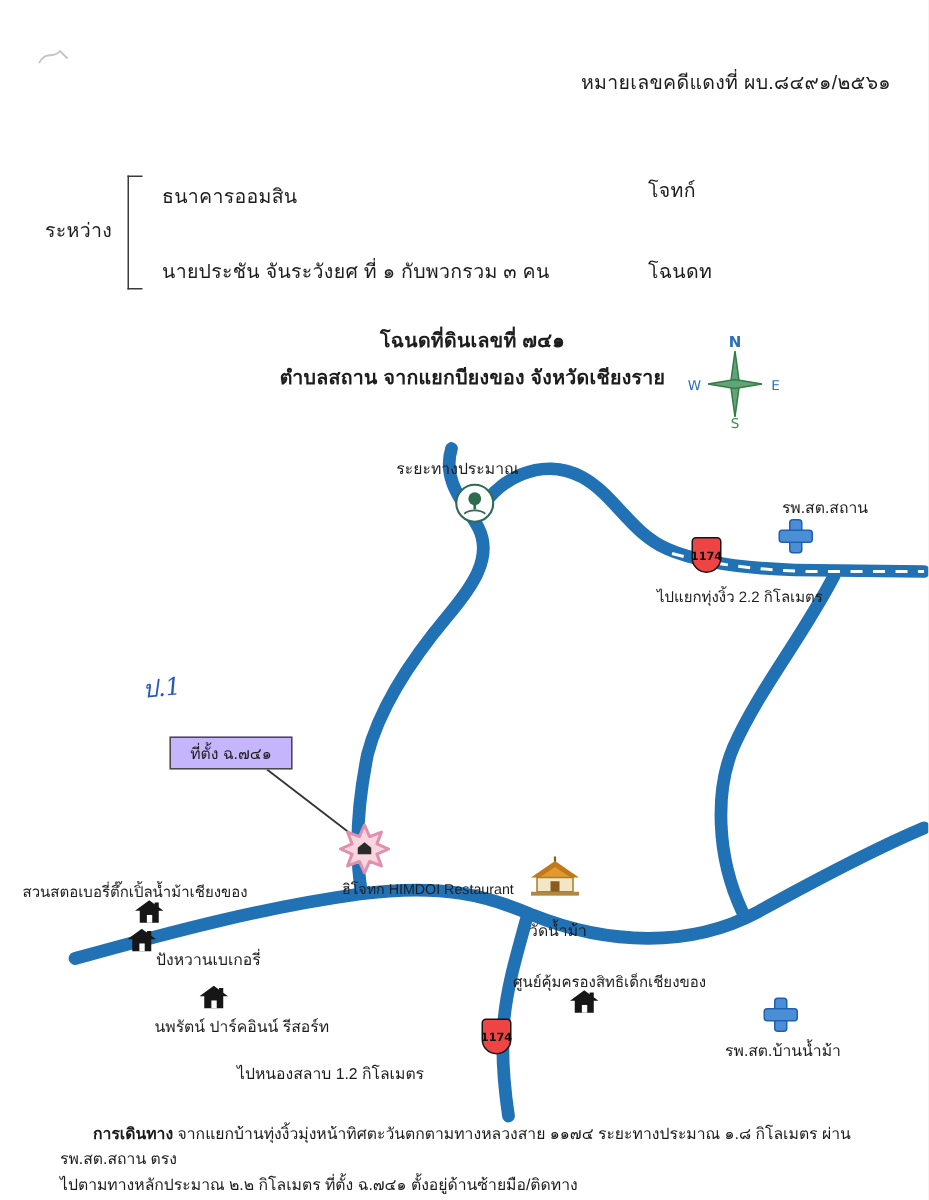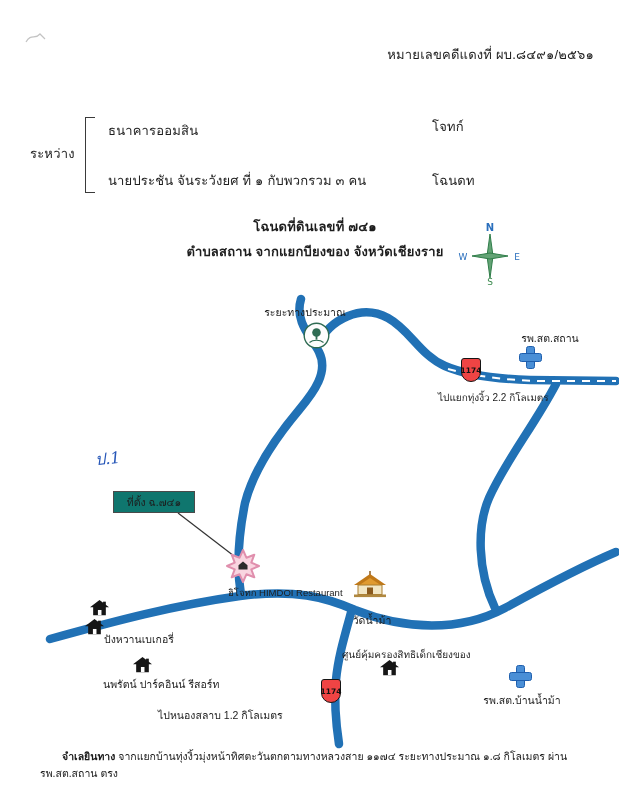--- a/index.html
+++ b/index.html
@@ -14,21 +14,21 @@
   .cross {width:23px; height:23px;}
   .cross::before,.cross::after {content:""; position:absolute; background:#4a8fd6;
             border:1.2px solid #1f5fae; border-radius:2.5px;}
   .cross::before {left:7px; top:0; width:7px; height:21px;}
   .cross::after  {top:7px; left:0; width:21px; height:7px;}
   .shield {width:18px; height:22px; background:#ef4444; border:1.7px solid #151515;
            border-radius:3px 3px 10px 10px; display:flex; align-items:center; justify-content:center;}
   .shield span {font-size:7.5px; font-weight:700; font-family:"DejaVu Sans",sans-serif; color:#111;}
   .handwriting {font-size:16px; color:#2757b8; font-style:italic; transform:rotate(-6deg);
                 font-family:"DejaVu Serif","Liberation Serif",serif; white-space:nowrap;}
-  .sitebox {width:80px; height:20px; background:#0f766e; border:1.1px solid #4a4a4a;
+  .sitebox {width:80px; height:20px; background:#c4b5fd; border:1.1px solid #4a4a4a;
             font-size:10.5px; display:flex; align-items:center; justify-content:center; white-space:nowrap;}
   .directions {font-size:10.5px; line-height:1.6; text-indent:22px; width:540px; color:#1b1b1b;}
   .directions b {font-weight:700;}
   .cN {font:bold 10px "DejaVu Sans",sans-serif; fill:#2a6fbd;}
   .cL {font:9px "DejaVu Sans",sans-serif; fill:#2a6fbd;}
   .cS {font:9px "DejaVu Sans",sans-serif; fill:#3a8a4d;}
   .ctr {text-align:center;}
 </style>
 </head>
 <body>
@@ -95,20 +95,21 @@
 
   <div class="abs z2 sitebox" style="left:113px;top:491px">ที่ตั้ง ฉ.๗๔๑</div>
 
   <svg class="abs z2" style="left:226px;top:549px" width="34" height="34" viewBox="0 0 34 34">
     <path d="M33 17 L25.3 20.4 L28.3 28.3 L20.4 25.3 L17 33 L13.6 25.3 L5.7 28.3 L8.7 20.4 L1 17 L8.7 13.6 L5.7 5.7 L13.6 8.7 L17 1 L20.4 8.7 L28.3 5.7 L25.3 13.6 Z" fill="#f9d5e0" stroke="#e08fad" stroke-width="2" stroke-linejoin="round"></path>
     <path d="M17 12.5 L21.5 16.2 V20.5 H12.5 V16.2 Z" fill="#2b2b2b"></path>
   </svg>
 
   <div class="abs z2 lbl" style="left:228px;top:585px;font-size:9.5px">ฮิโจทก HIMDOI Restaurant</div>
 
+  <div class="abs z2 lbl" style="left:15px;top:587px;font-size:10px">สวนสตอเบอรี่ตึ๊กเปิ้ลน้ำม้าเชียงของ</div>
   <div class="abs z2" style="left:90px;top:600px">
     <svg width="19" height="16" viewBox="0 0 24 20">
       <path d="M12 0 L24 9 H20 V19 H4 V9 H0 Z" fill="#161616"></path>
       <rect x="16.5" y="2" width="3.5" height="5" fill="#161616"></rect>
       <rect x="10" y="12.5" width="4.5" height="6.5" fill="#fff"></rect>
     </svg>
   </div>
 
   <div class="abs z2" style="left:85px;top:619px">
     <svg width="19" height="16" viewBox="0 0 24 20">
@@ -149,17 +150,18 @@
 
   <div class="abs z2 shield" style="left:321px;top:679px">
     <span>1174</span>
   </div>
   <div class="abs z2 lbl" style="left:158px;top:707px">ไปหนองสลาบ 1.2 กิโลเมตร</div>
 
   <div class="abs z2 cross" style="left:509px;top:665px"></div>
   <div class="abs z2 lbl ctr" style="left:467px;top:692px;width:110px">รพ.สต.บ้านน้ำม้า</div>
 
   <div class="abs z2 directions" style="left:40px;top:748px">
-    <b>จำเลยินทาง</b>
+    <b>การเดินทาง</b>
     <span>จากแยกบ้านทุ่งงิ้วมุ่งหน้าทิศตะวันตกตามทางหลวงสาย ๑๑๗๔ ระยะทางประมาณ ๑.๘ กิโลเมตร ผ่านรพ.สต.สถาน ตรง</span><br>
+    <span>ไปตามทางหลักประมาณ ๒.๒ กิโลเมตร ที่ตั้ง ฉ.๗๔๑ ตั้งอยู่ด้านซ้ายมือ/ติดทาง</span>
   </div>
 
 </div>
 
 </body></html>

